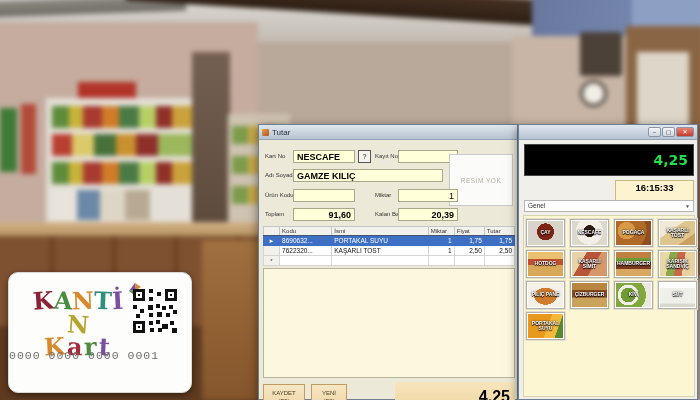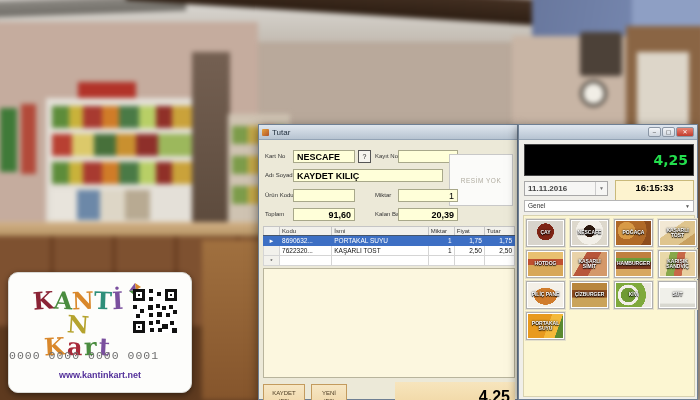--- a/index.html
+++ b/index.html
@@ -227,38 +227,37 @@
         <rect x="12" y="24" width="3" height="3"></rect>
           <rect x="17" y="23" width="3" height="3"></rect>
           <rect x="22" y="26" width="4" height="4"></rect>
         <rect x="28" y="24" width="3" height="3"></rect>
           <rect x="13" y="29" width="3" height="3"></rect>
           <rect x="19" y="29" width="3" height="3"></rect>
           <rect x="29" y="29" width="4" height="4"></rect>
       </g>
     </svg>
     <div class="cardnum">0000 0000 0000 0001</div>
-    <div class="cardweb">www.kantinkart.net</div>
   </div>
 
   <div class="win" id="pos">
     <div class="titlebar">
       <div class="appicon"></div>
       <span class="titletext">Tutar</span>
     </div>
 
     <div style="position:absolute;left:0;top:15px;right:0;bottom:0;">
       <span class="flabel" style="left:6px;top:13px;">Kart No</span>
       <div class="field bold" style="left:34px;top:10px;width:62px;">NESCAFE</div>
       <div class="qbtn" style="left:99px;top:10px;">?</div>
       <span class="flabel" style="left:116px;top:13px;">Kayıt No</span>
       <div class="field num" style="left:139px;top:10px;width:60px;">7</div>
 
       <span class="flabel" style="left:6px;top:32px;">Adı Soyadı</span>
-      <div class="field bold" style="left:34px;top:29px;width:150px;">KAYDET KILIÇ</div>
+      <div class="field bold" style="left:34px;top:29px;width:150px;">GAMZE KILIÇ</div>
 
       <div class="resim">RESİM YOK</div>
 
       <span class="flabel" style="left:6px;top:52px;">Ürün Kodu</span>
       <div class="field" style="left:34px;top:49px;width:62px;"></div>
       <span class="flabel" style="left:116px;top:52px;">Miktar</span>
       <div class="field num" style="left:139px;top:49px;width:60px;">1</div>
 
       <span class="flabel" style="left:6px;top:71px;">Toplam</span>
       <div class="field num bold" style="left:34px;top:68px;width:62px;">91,60</div>
@@ -328,24 +327,20 @@
     <div class="titlebar">
       <div class="winbtns">
         <div class="wbtn">–</div>
         <div class="wbtn">▢</div>
         <div class="wbtn close">✕</div>
       </div>
     </div>
 
     <div class="ledbox">4,25</div>
 
-    <div class="datebox">
-      <span>11.11.2016</span>
-      <span class="arr">▼</span>
-    </div>
     <div class="timebox">16:15:33</div>
 
     <div class="combo">
       <span>Genel</span>
       <span class="arr">▼</span>
     </div>
 
     <div class="prodgrid">
       <div class="tile p1" style="left:2px;  top:3px;">
           <div class="timg"></div>

